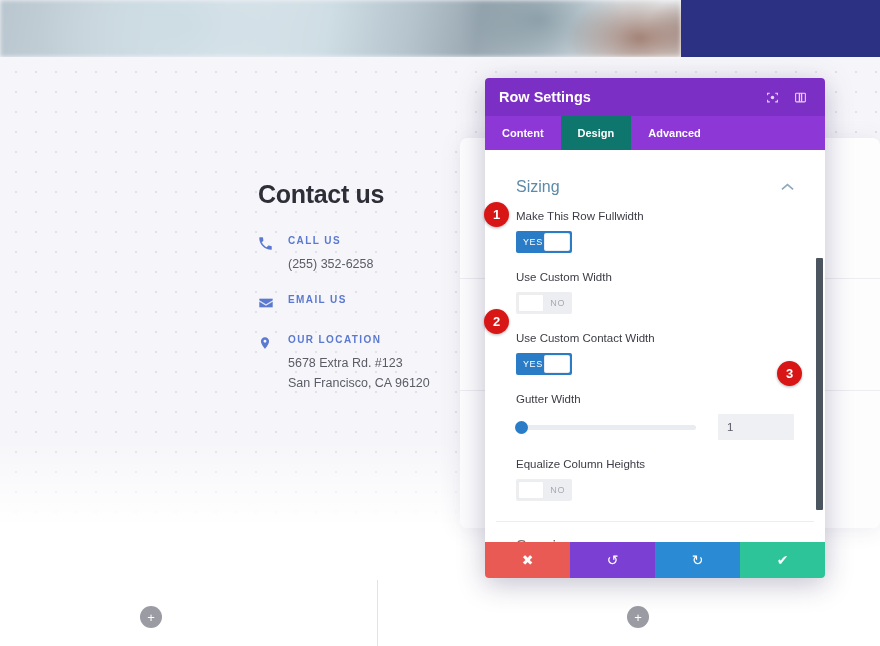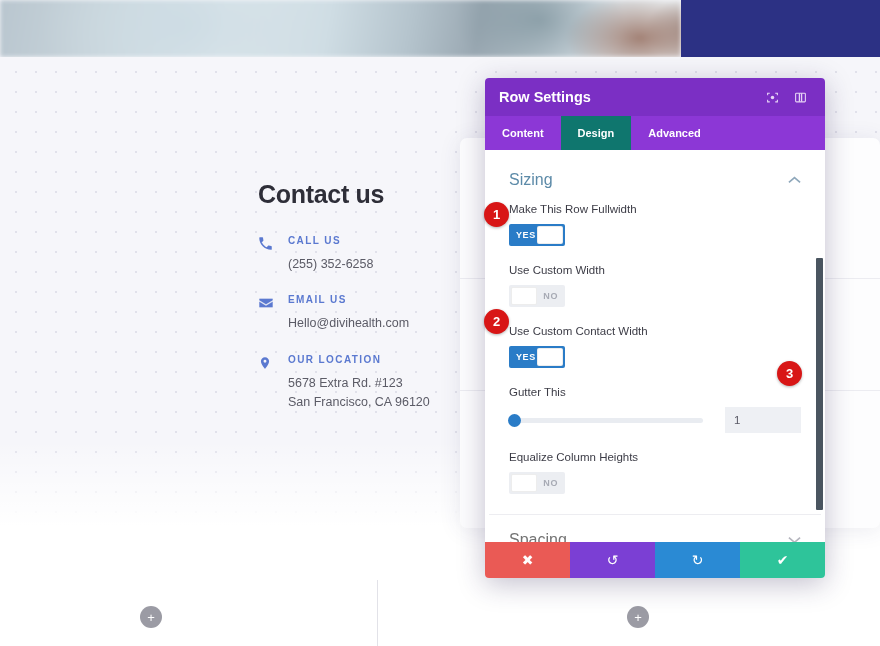--- a/index.html
+++ b/index.html
@@ -118,21 +118,21 @@
     height: 34px; background: #8c37d6; display: flex; flex: 0 0 34px;
   }
   .m-tab {
     padding: 0 17px; display: flex; align-items: center;
     color: #fff; font-size: 11px; font-weight: bold; cursor: pointer;
   }
   .m-tab.active { background: #0f766e; }
 
   .m-body { flex: 1; overflow: hidden; position: relative; background: #fff; }
 
-  .m-scroll { position: absolute; inset: 0; padding: 4px; }
+  .m-scroll { position: absolute; inset: 0; padding: 11px; }
 
   .sec-head {
     display: flex; align-items: center; justify-content: space-between;
     padding: 17px 20px 10px 20px;
   }
   .sec-title { font-size: 16px; color: #5c8aa8; }
   .sec-title.muted { color: #737373; }
   .chev { color: #8fa8bb; font-size: 11px; }
   .chev.grey { color: #b5b5bd; }
 
@@ -144,21 +144,21 @@
     font-size: 11.5px; color: #3c3c46; margin-bottom: 9px; font-weight: normal;
   }
 
   .toggle {
     width: 56px; height: 22px; border-radius: 2px;
     display: flex; align-items: center; cursor: pointer; position: relative;
   }
   .toggle.on  { background: #2a7cc7; justify-content: flex-start; }
   .toggle.off { background: #eceef2; justify-content: flex-end; }
   .toggle .t-txt {
-    font-size: 9px; font-weight: bold; letter-spacing: .6px; padding: 0 7px;
+    font-size: 9px; font-weight: normal; letter-spacing: .6px; padding: 0 7px;
   }
   .toggle.on  .t-txt { color: #ffffff; }
   .toggle.off .t-txt { color: #a7aab4; }
   .toggle .knob {
     position: absolute; top: 2px; width: 26px; height: 18px;
     background: #fff; border-radius: 2px;
     border: 1px solid rgba(0,0,0,.07);
   }
   .toggle.on  .knob { right: 2px; }
   .toggle.off .knob { left: 2px; }
@@ -250,21 +250,20 @@
 
     <div class="c-item">
       <div class="c-ico">
         <svg width="16" height="16" viewBox="0 0 24 24" fill="currentColor">
           <path d="M2 5h20v14H2z" opacity=".15"></path>
           <path d="M2 5.5h20v2.2l-10 6-10-6V5.5zm0 4.6l10 6 10-6V18.5H2V10.1z"></path>
         </svg>
       </div>
       <div class="c-body">
         <div class="c-label">EMAIL US</div>
-        <div class="c-val">Hello@divihealth.com</div>
       </div>
     </div>
 
     <div class="c-item">
       <div class="c-ico">
         <svg width="14" height="16" viewBox="0 0 24 24" fill="currentColor">
           <path d="M12 2C8.1 2 5 5.1 5 9c0 5.2 7 13 7 13s7-7.8 7-13c0-3.9-3.1-7-7-7zm0 9.5A2.5 2.5 0 1 1 12 6.5a2.5 2.5 0 0 1 0 5z"></path>
         </svg>
       </div>
       <div class="c-body">
@@ -336,21 +335,21 @@
 
           <div class="field">
             <div class="f-label">Use Custom Contact Width</div>
             <div class="toggle on">
               <span class="t-txt">YES</span>
               <span class="knob"></span>
             </div>
           </div>
 
           <div class="field">
-            <div class="f-label">Gutter This</div>
+            <div class="f-label">Gutter Width</div>
             <div class="slider-row">
               <div class="slider-track">
                 <div class="slider-knob"></div>
               </div>
               <input class="num-input" type="text" value="1" style="">
             </div>
           </div>
 
           <div class="field">
             <div class="f-label">Equalize Column Heights</div>

